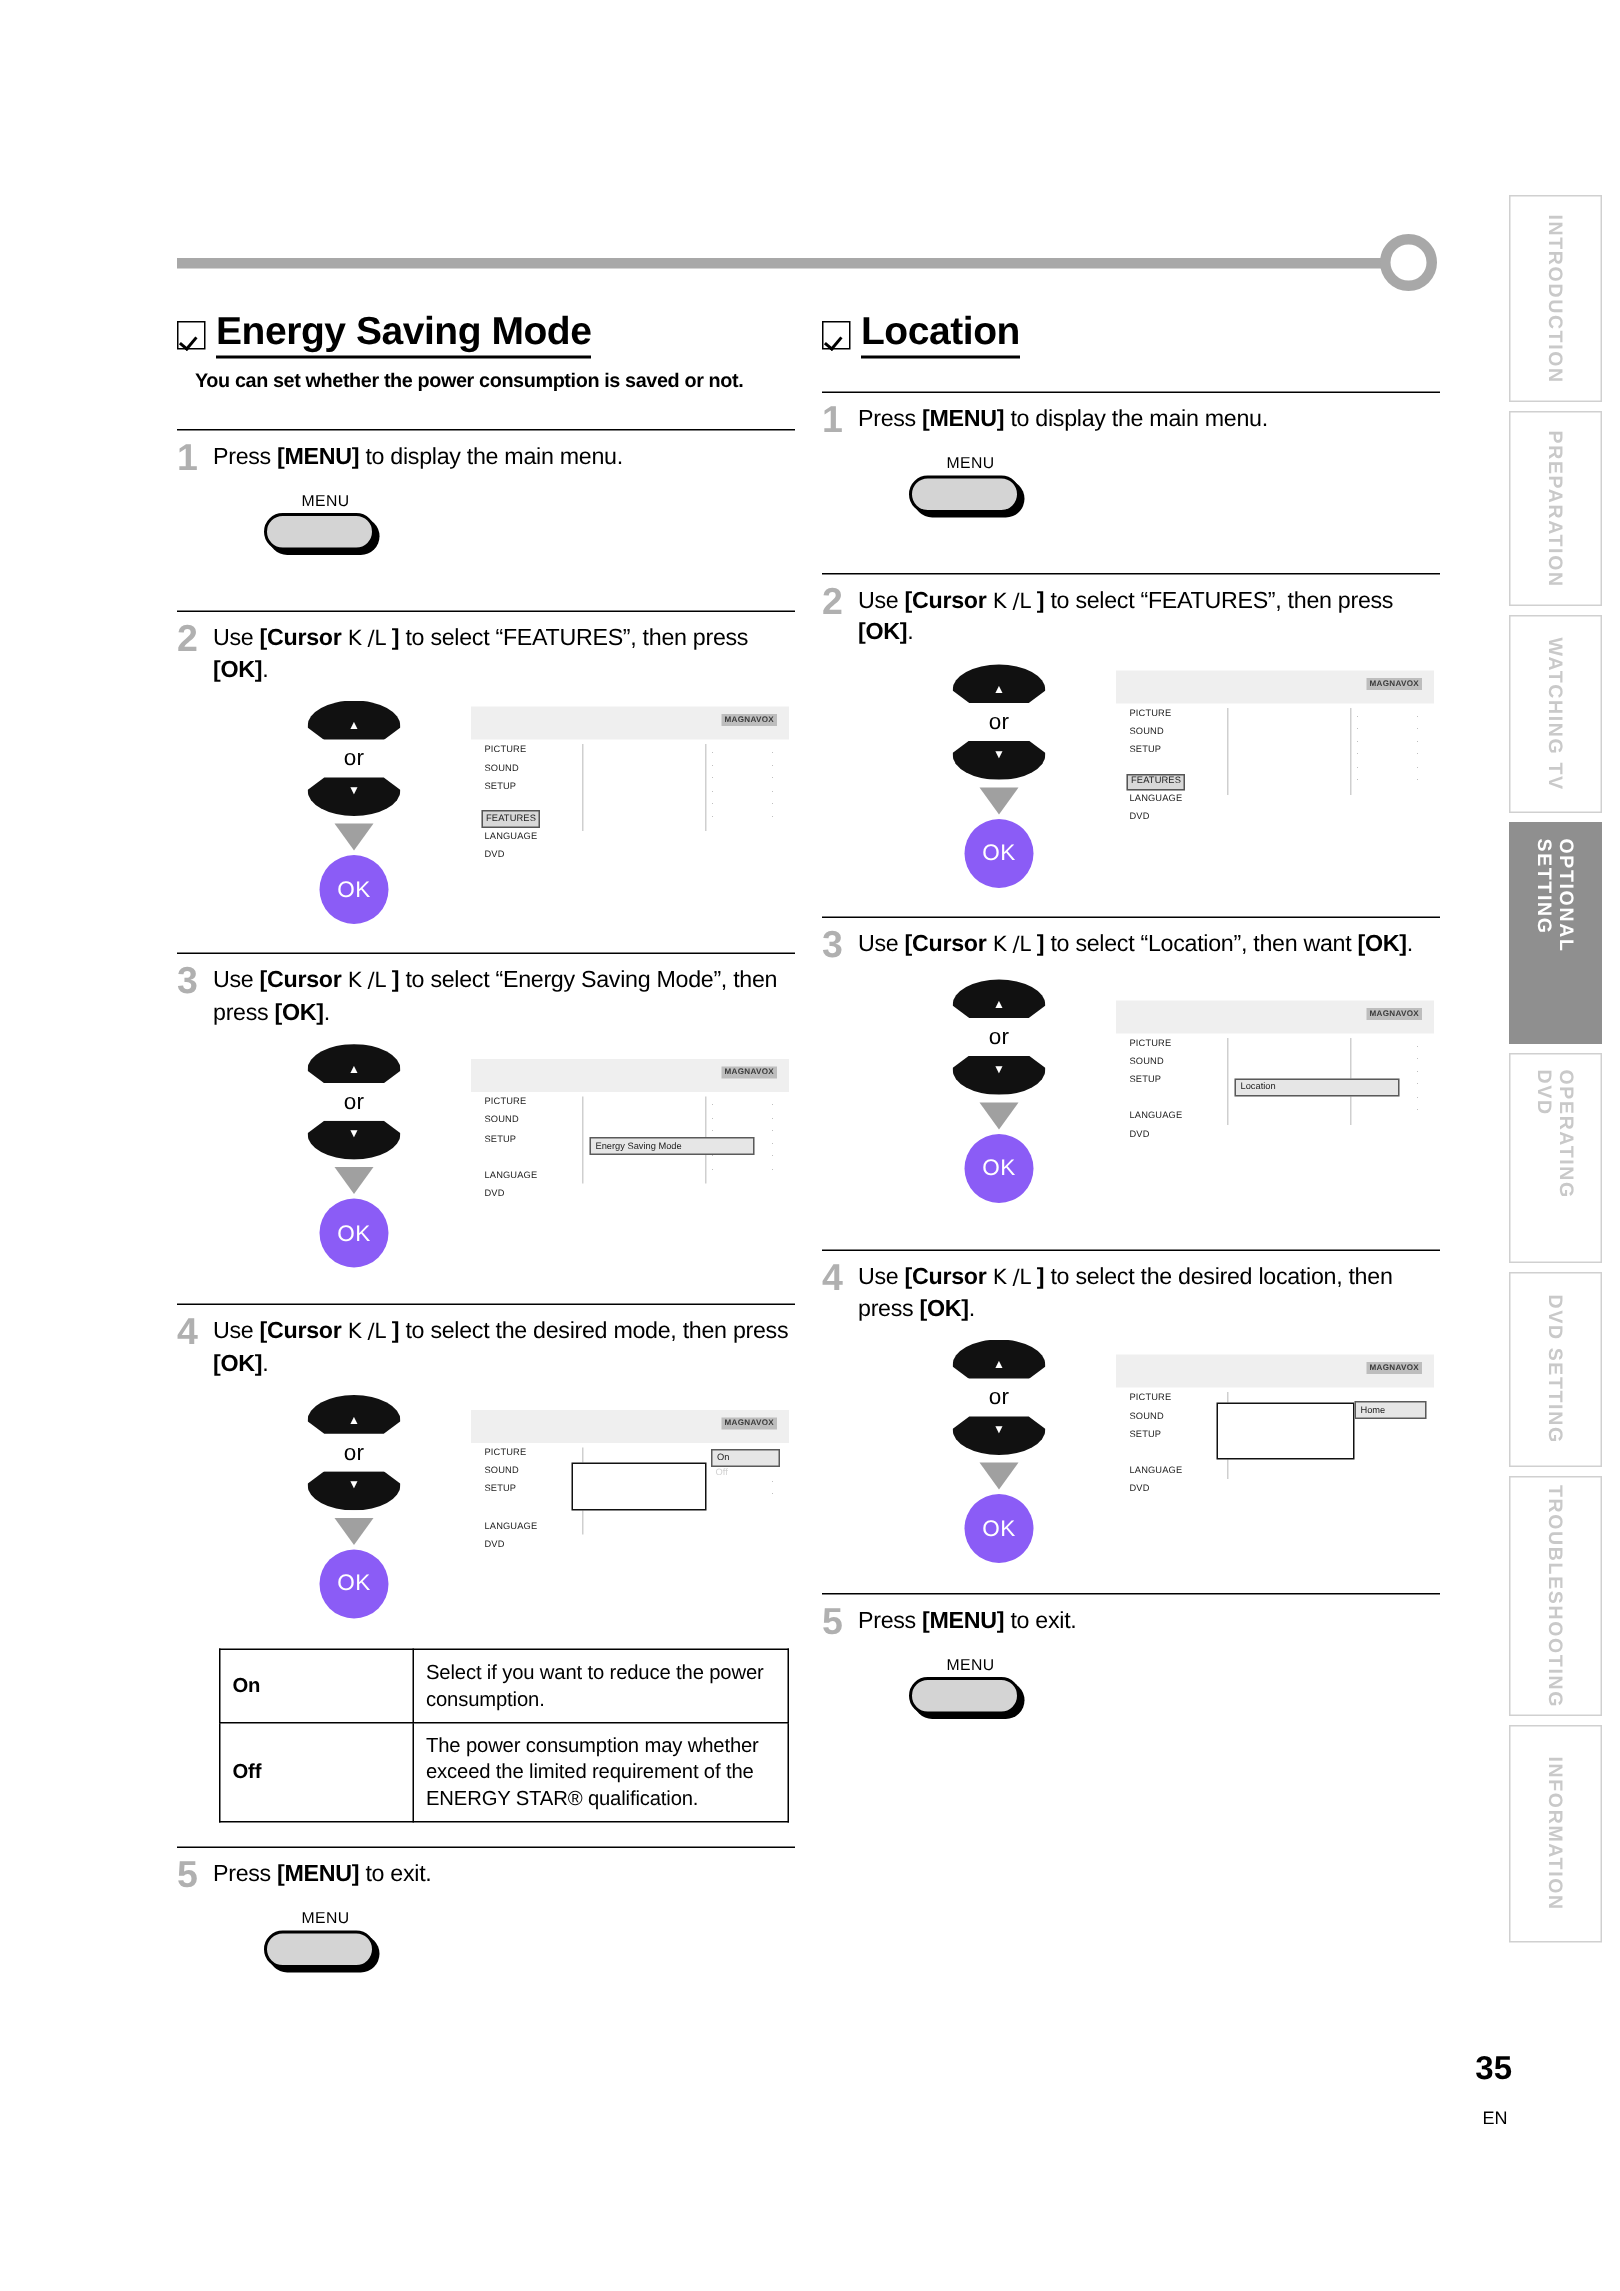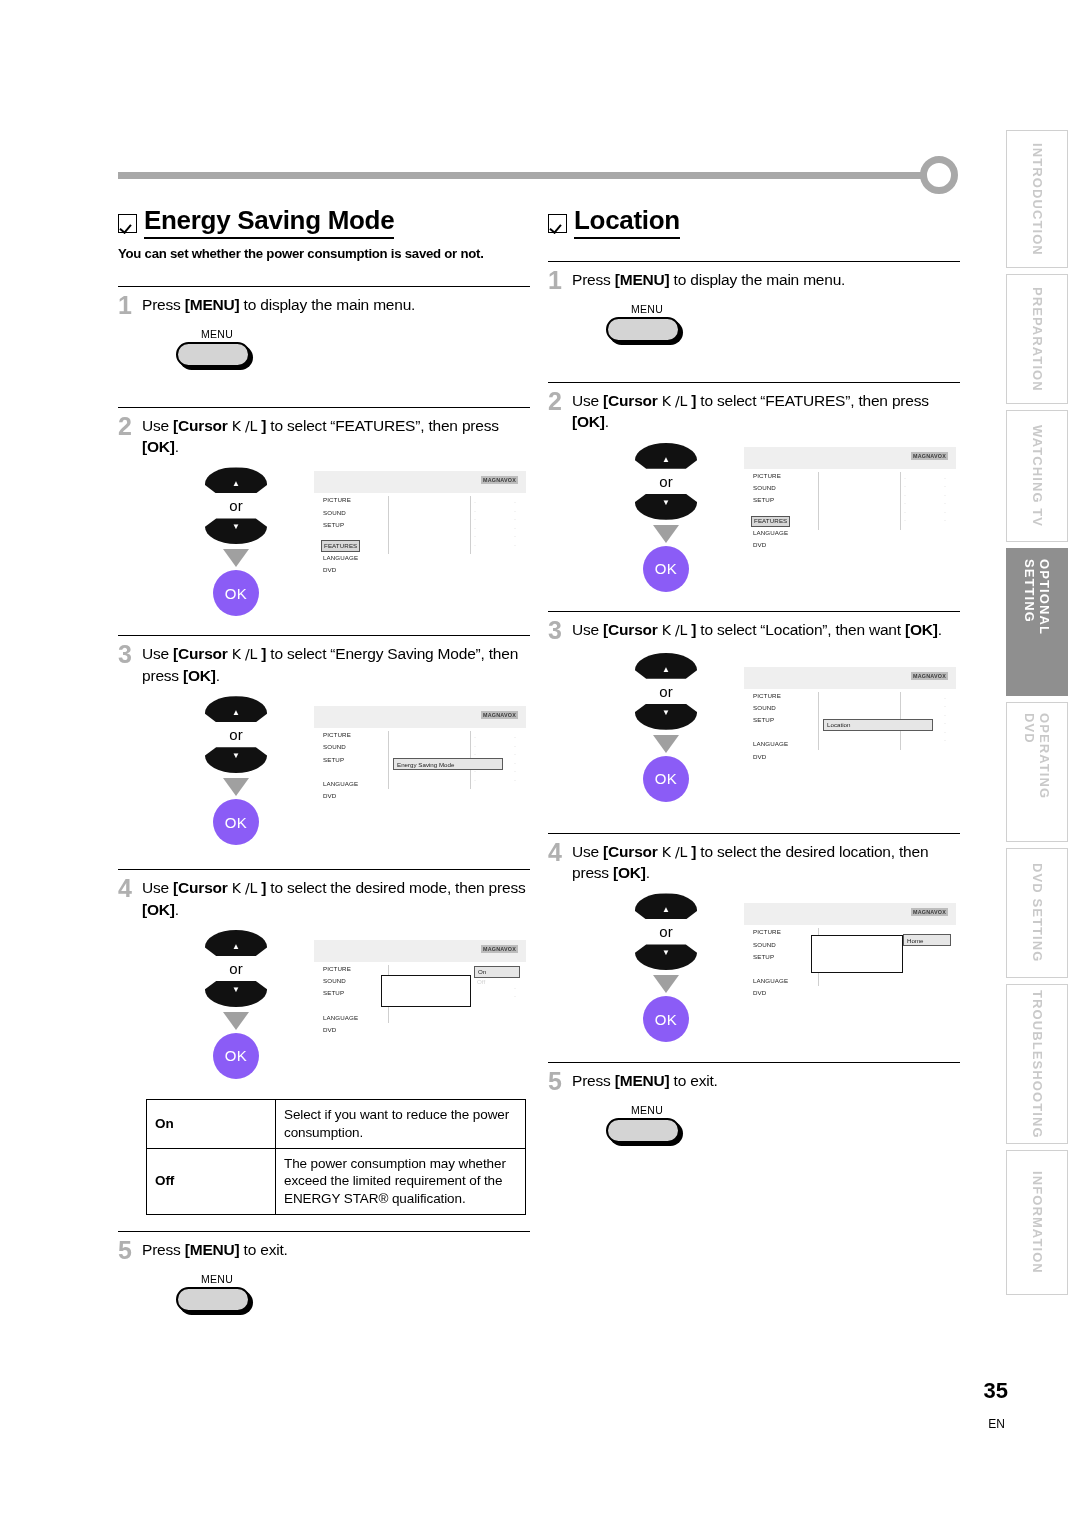--- a/index.html
+++ b/index.html
@@ -86,21 +86,21 @@
     letter-spacing: -0.3px;
     border-bottom: 2.4px solid #000;
     padding-bottom: 1px;
     line-height: 1.15;
   }
   .sec-desc {
     font-size: 13.2px;
     font-weight: bold;
     line-height: 1.42;
     letter-spacing: -0.25px;
-    margin: 6px 0 0 0;
+    margin: 6px 0 0 12px;
   }
 
   
   .step {
     border-top: 1.6px solid #000;
     padding-top: 7px;
     margin-top: 14px;
     position: relative;
   }
   .step-body {
@@ -337,21 +337,21 @@
   .tab.active {
     background: #8f8f8f;
     border-color: #8f8f8f;
     color: #ffffff;
   }
 
   
   .folio {
     position: absolute;
     right: 72px;
-    bottom: 96px;
+    bottom: 108px;
     text-align: right;
     width: 120px;
   }
   .folio-num {
     font-size: 22px;
     font-weight: bold;
     line-height: 1;
   }
   .folio-lang {
     font-size: 12px;

